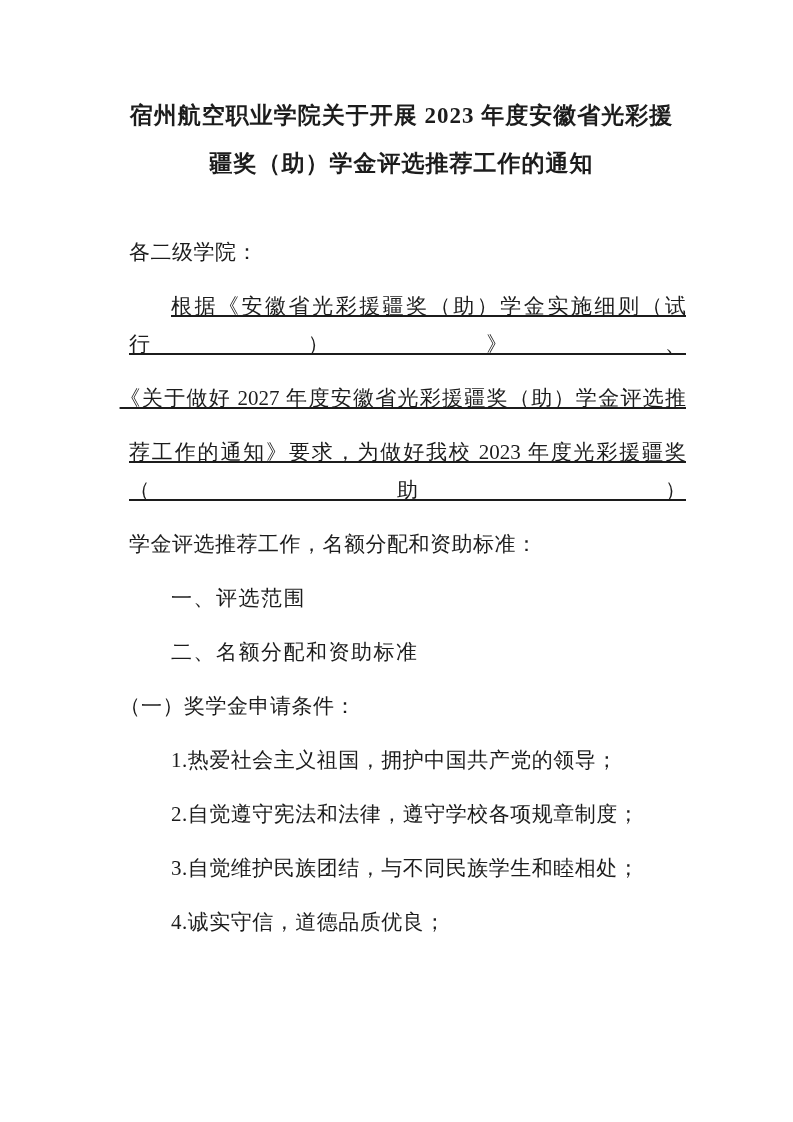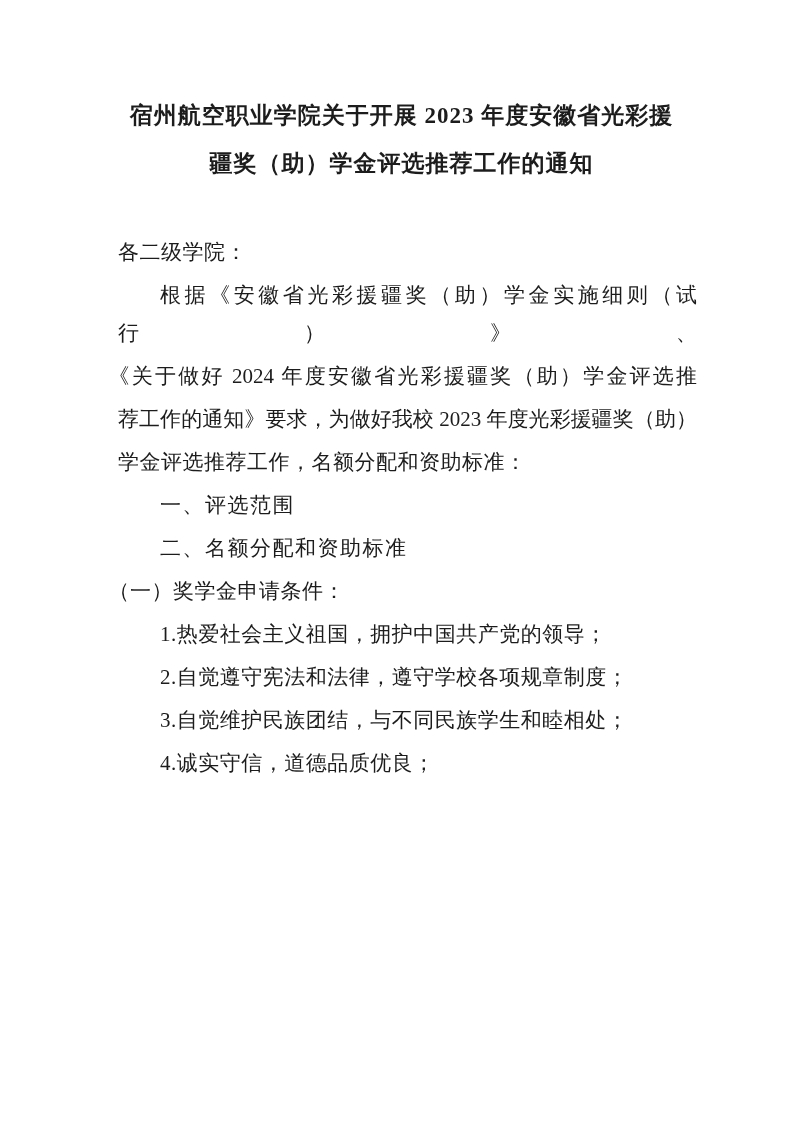--- a/index.html
+++ b/index.html
@@ -26,27 +26,28 @@
     text-align: center;
     letter-spacing: 1px;
   }
   .title .tline { display: block; }
   .content {
     margin: 45px 91px 0 113px;
     font-size: 21px;
     line-height: 38px;
     letter-spacing: 0.5px;
   }
-  .ln { margin: 5px; white-space: nowrap; }
+  .ln { margin: 16px; white-space: nowrap; }
   
   .j {
     white-space: normal;
     text-align: justify;
     text-align-last: justify;
     letter-spacing: 0;
+    text-decoration: underline;
   }
   .ind { text-indent: 2em; }
   .pull { text-indent: -0.45em; }   
   .heading { font-weight: 400; letter-spacing: 1.5px; }
 </style>
 </head>
 <body>
 
 <div class="page">
 
@@ -54,21 +55,21 @@
     <span class="tline">宿州航空职业学院关于开展 2023 年度安徽省光彩援</span>
     <span class="tline">疆奖（助）学金评选推荐工作的通知</span>
   </h1>
 
   <div class="content">
 
     <p class="ln">各二级学院：</p>
 
     <div>
       <p class="ln j ind">根据《安徽省光彩援疆奖（助）学金实施细则（试行）》、</p>
-      <p class="ln j pull">《关于做好 2024 年度安徽省光彩援疆奖（助）学金评选推</p>
+      <p class="ln j pull">《关于做好 2027 年度安徽省光彩援疆奖（助）学金评选推</p>
       <p class="ln j">荐工作的通知》要求，为做好我校 2023 年度光彩援疆奖（助）</p>
       <p class="ln">学金评选推荐工作，名额分配和资助标准：</p>
     </div>
 
     <p class="ln ind heading">一、评选范围</p>
 
     <p class="ln ind heading">二、名额分配和资助标准</p>
 
     <p class="ln pull">（一）奖学金申请条件：</p>
 

